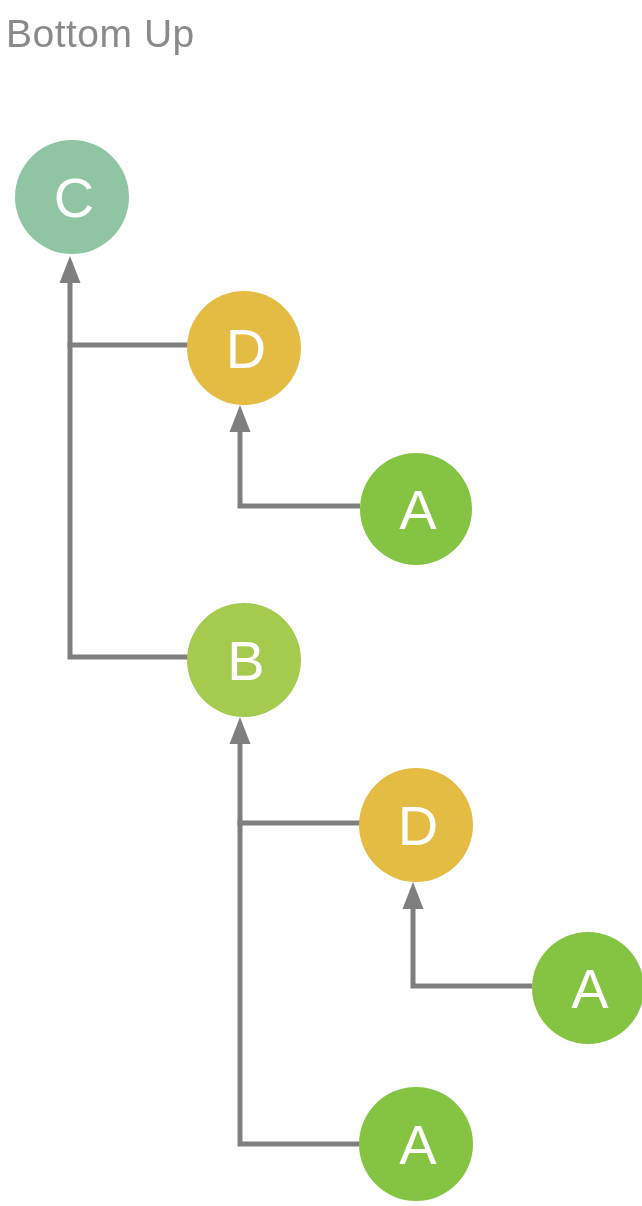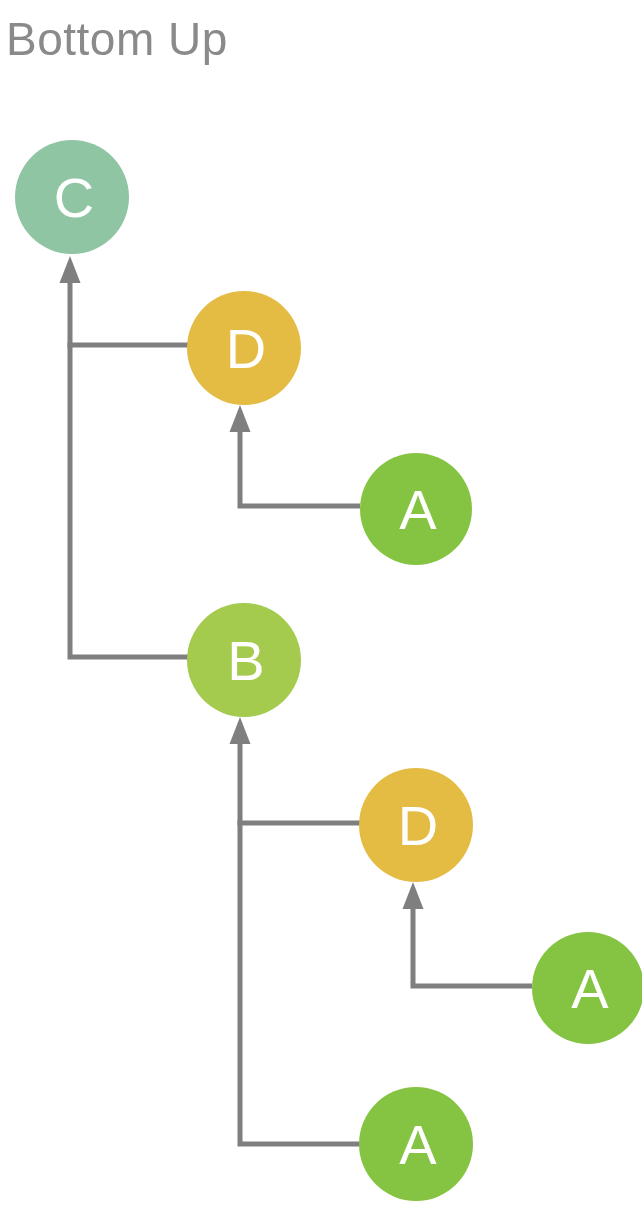--- a/index.html
+++ b/index.html
@@ -16,21 +16,21 @@
     overflow: hidden;
   }
   .canvas {
     position: relative;
     width: 642px; height: 1206px;
     background: var(--bg);
   }
   .diagram-title {
     position: absolute;
     left: 6px; top: 12px;
-    font-size: 46px;
+    font-size: 39px;
     font-weight: 300;
     letter-spacing: 0.5px;
     color: var(--title);
     white-space: nowrap;
   }
   svg.tree {
     position: absolute;
     left: 0; top: 0;
     width: 642px; height: 1206px;
     display: block;

